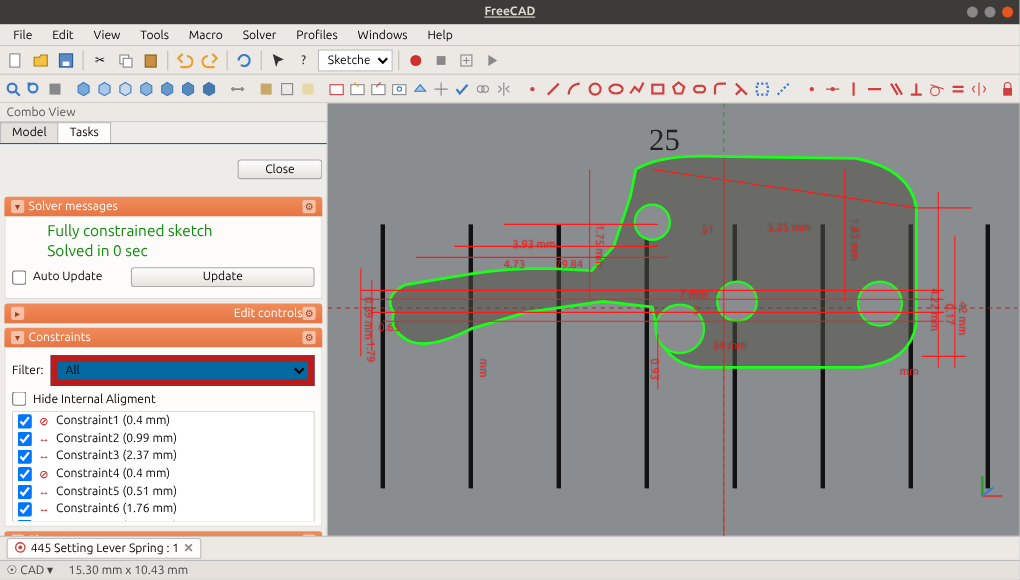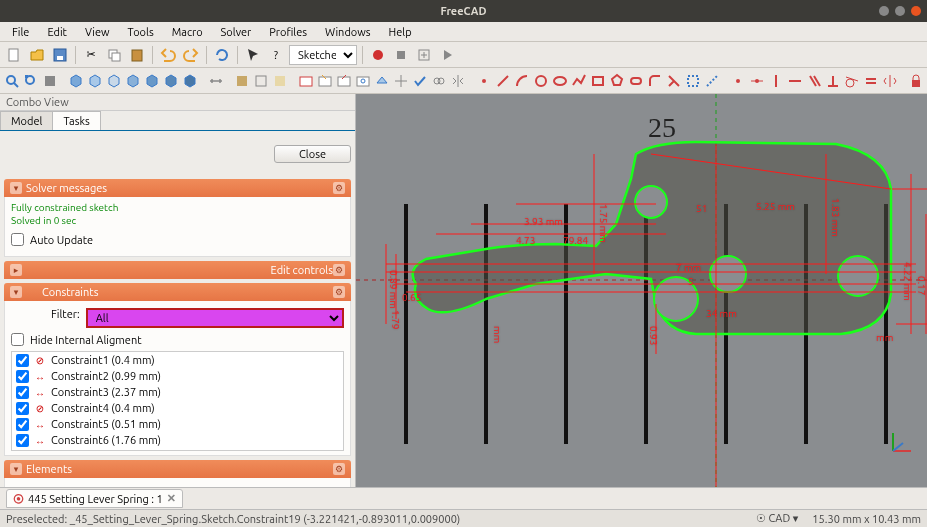--- a/index.html
+++ b/index.html
@@ -1,46 +1,46 @@
 <!DOCTYPE html>
 <html><head>
 <meta charset="utf-8">
 <style>
 * { margin: 0; padding: 0; box-sizing: border-box; font-family: "Ubuntu", "Segoe UI", sans-serif; font-size: 11px; }
 body { background: #f0f0f0; width: 927px; height: 527px; overflow: hidden; display: flex; flex-direction: column; }
 .titlebar { background: #3c3b37; color: #dfdbd2; height: 22px; display: flex; align-items: center; justify-content: center; position: relative; }
-.titlebar .title { font-weight: bold; }
+.titlebar .title { font-weight: bold; text-decoration: underline; }
 .titlebar .window-controls { position: absolute; right: 6px; display: flex; gap: 6px; }
 .window-controls span { width: 10px; height: 10px; border-radius: 50%; display: inline-block; }
 .wc-min { background: #888; }
 .wc-max { background: #888; }
 .wc-close { background: #e95420; }
 .menubar { background: #ece9e5; height: 20px; display: flex; align-items: center; padding: 0 4px; gap: 2px; border-bottom: 1px solid #c8c4bd; }
 .menubar .menu-item { padding: 2px 8px; cursor: default; }
 .toolbar { background: #ece9e5; display: flex; align-items: center; padding: 2px 4px; gap: 3px; border-bottom: 1px solid #c8c4bd; flex-wrap: nowrap; min-height: 26px; }
 .toolbar .tb-btn { width: 20px; height: 20px; display: flex; align-items: center; justify-content: center; cursor: pointer; border-radius: 2px; }
 .toolbar .tb-sep { width: 1px; height: 18px; background: #c0bcb5; margin: 0 2px; }
 .toolbar select { height: 20px; font-size: 11px; background: #fff; border: 1px solid #bbb; padding: 0 4px; }
 .main-area { flex: 1; display: flex; min-height: 0; }
-.combo-panel { width: 356px; background: #eeece8; border-right: 1px solid #bbb; display: flex; flex-direction: column; }
+.combo-panel { width: 298px; background: #eeece8; border-right: 1px solid #bbb; display: flex; flex-direction: column; }
 .combo-title { padding: 2px 6px; color: #555; border-bottom: 1px solid #ccc; background: #ece9e5; }
 .tabs { display: flex; border-bottom: 1px solid #0369a1; align-items: flex-end; }
 .tab { padding: 3px 10px; border: 1px solid #bbb; border-bottom: none; background: #e4e1dc; margin-right: -1px; cursor: pointer; }
 .tab.active { background: #fdfcfa; }
 .panel-body { flex: 1; overflow-y: auto; padding: 4px; }
 .close-btn-row { display: flex; justify-content: flex-end; padding: 10px 0 12px; }
 .close-btn { padding: 2px 24px; border: 1px solid #aaa; background: linear-gradient(#fdfdfd,#e6e3de); border-radius: 3px; cursor: pointer; }
 .section-header { background: linear-gradient(#f08c5a,#e67545); color: #fff; padding: 3px 6px; border-radius: 3px 3px 0 0; display: flex; align-items: center; justify-content: space-between; margin-top: 4px; }
 .section-header .sh-icon { width: 12px; height: 12px; background: rgba(255,255,255,0.5); border-radius: 2px; font-size: 9px; display: flex; align-items: center; justify-content: center; color: #a04020; }
 .section-body { background: #fdfcfa; border: 1px solid #ddd; border-top: none; padding: 4px 6px; }
-.solver-msg { color: #0a8a0a; font-size: 10px; line-height: 1.3; }
+.solver-msg { color: #0a8a0a; font-size: 14px; line-height: 1.3; margin-left: 32px; }
 .auto-update-row { display: flex; align-items: center; gap: 6px; padding: 6px 0; }
 .update-btn { flex: 1; padding: 2px 0; border: 1px solid #aaa; background: linear-gradient(#fdfdfd,#e6e3de); border-radius: 3px; margin-left: 20px; cursor: pointer; }
-.filter-row { display: flex; gap: 6px; padding: 3px 0; margin-left: 40px; }
-.filter-row select { flex: 1; border: 2px solid #b91c1c; background: #d946ef; padding: 1px 4px; }
+.filter-row { display: flex; align-items: center; gap: 6px; padding: 3px 0; }
+.filter-row select { flex: 1; border: 6px solid #b91c1c; background: #0369a1; padding: 1px 4px; }
 .check-row { display: flex; align-items: center; gap: 6px; padding: 2px 0; }
 .constraint-list, .element-list { background: #fff; border: 1px solid #ccc; max-height: 100px; overflow-y: auto; margin-top: 3px; }
 .constraint-list .row, .element-list .row { display: flex; align-items: center; gap: 4px; padding: 1px 4px; }
 .row input[type=checkbox] { margin: 0; }
 .row .ic { width: 14px; height: 14px; display: inline-flex; align-items: center; justify-content: center; font-size: 10px; }
 .ic-diam { color: #c00; }
 .ic-dist { color: #c00; font-weight: bold; }
 .type-row { display: flex; align-items: center; gap: 6px; padding: 3px 0; }
 .viewport { flex: 1; background: #8a8d90; position: relative; overflow: hidden; }
 .viewport-inner { position: absolute; inset: 0; }
@@ -431,32 +431,33 @@
         <span class="sh-icon">▾</span>
         <span style="flex:1;text-align:left;padding-left:4px">Solver messages</span>
         <span class="sh-icon">⚙</span>
       </div>
       <div class="section-body">
         <div class="solver-msg">Fully constrained sketch</div>
         <div class="solver-msg">Solved in 0 sec</div>
         <div class="auto-update-row">
           <input type="checkbox" style="">
           <span>Auto Update</span>
+          <button class="update-btn">Update</button>
         </div>
       </div>
 
       <div class="section-header">
         <span class="sh-icon">▸</span>
         <span style="flex:1;text-align:right;padding-left:4px">Edit controls</span>
         <span class="sh-icon">⚙</span>
       </div>
 
       <div class="section-header">
         <span class="sh-icon">▾</span>
-        <span style="flex:1;text-align:left;padding-left:20px">Constraints</span>
+        <span style="flex:1;text-align:left;padding-left:4px">Constraints</span>
         <span class="sh-icon">⚙</span>
       </div>
       <div class="section-body">
         <div class="filter-row">
           <span>Filter:</span>
           <select><option>All</option></select>
         </div>
         <div class="check-row">
           <input type="checkbox" style="">
           <span>Hide Internal Aligment</span>
@@ -595,18 +596,17 @@
 
 <div class="tabbar">
   <div class="doc-tab">
     <span style="color:#d04040;font-weight:bold">⦿</span>
     <span>445 Setting Lever Spring : 1</span>
     <span class="tab-close">✕</span>
   </div>
 </div>
 
 <div class="statusbar">
-  <span>Preselected: _45_Setting_Lever_Spring.Sketch.Constraint19 (-3.221421,-0.893011,0.009000)</span>
   <div class="status-right">
     <span>☉ <span>CAD</span> ▾</span>
     <span>15.30 mm x 10.43 mm</span>
   </div>
 </div>
 
 </body></html>

